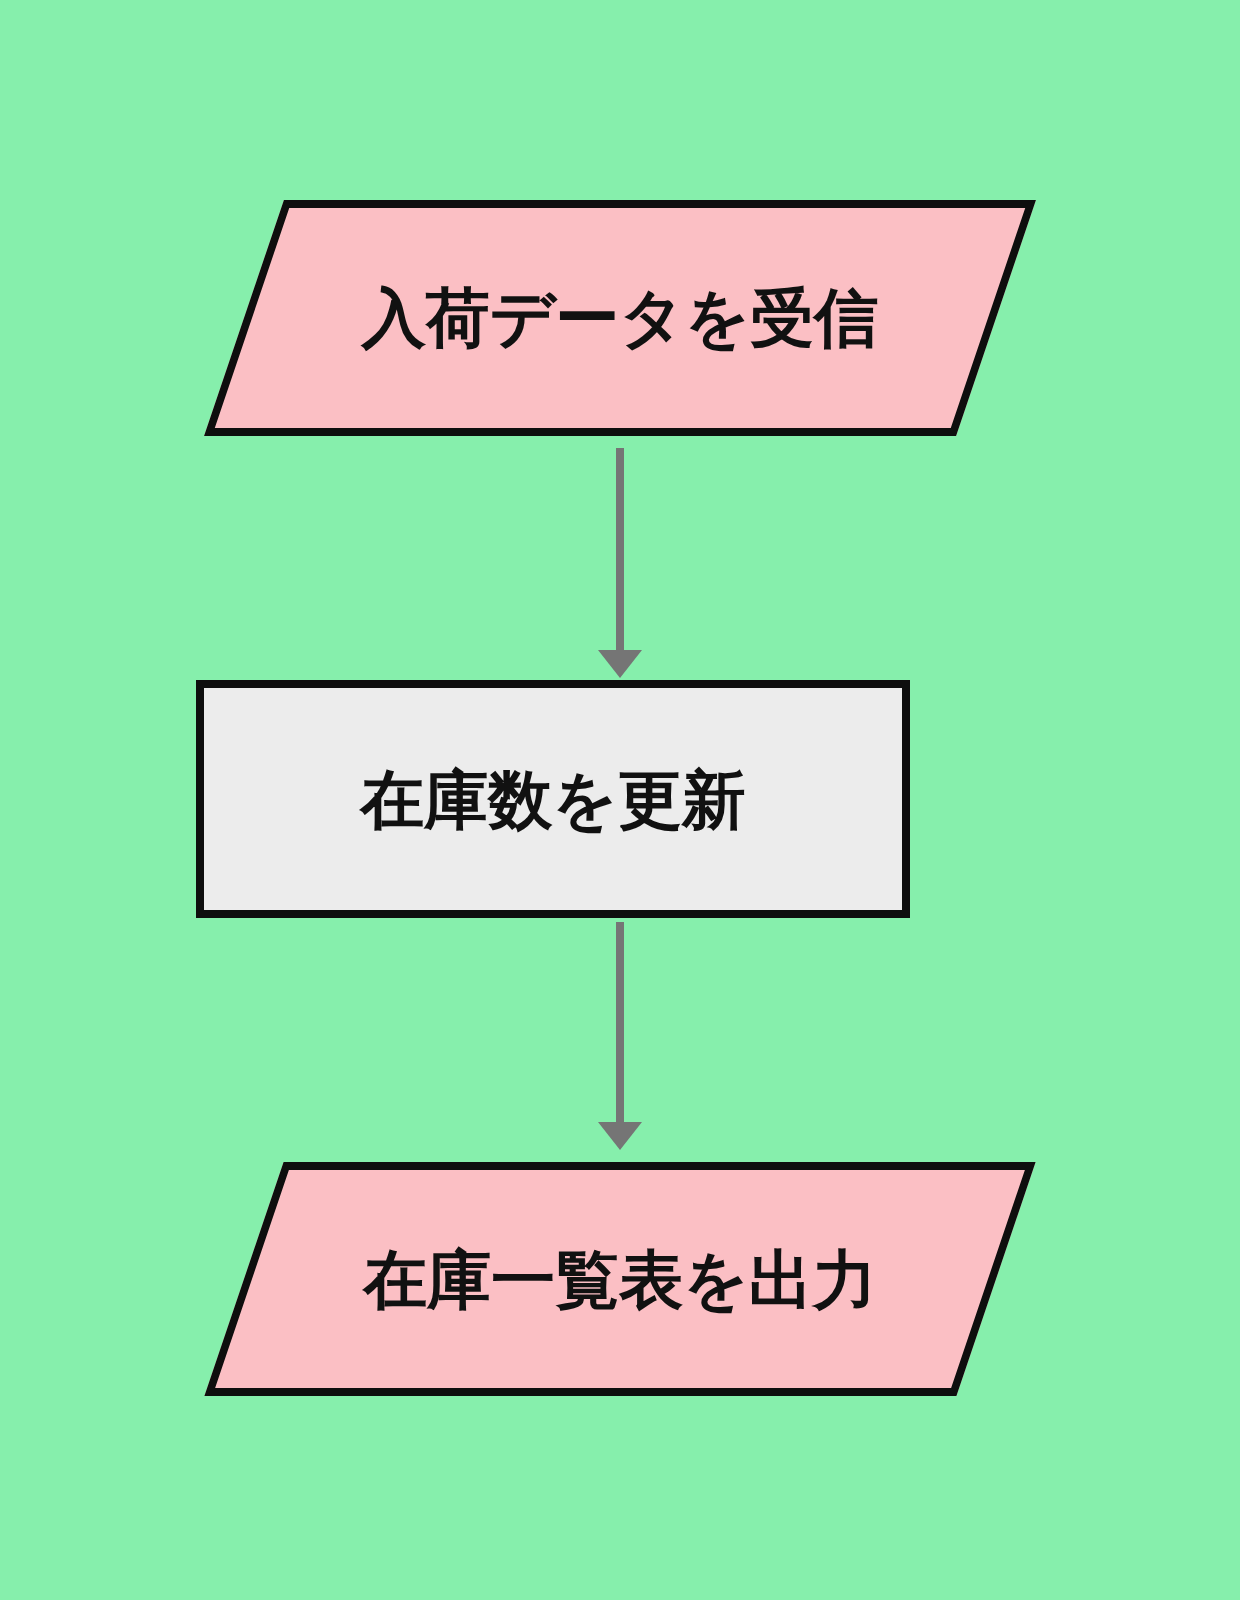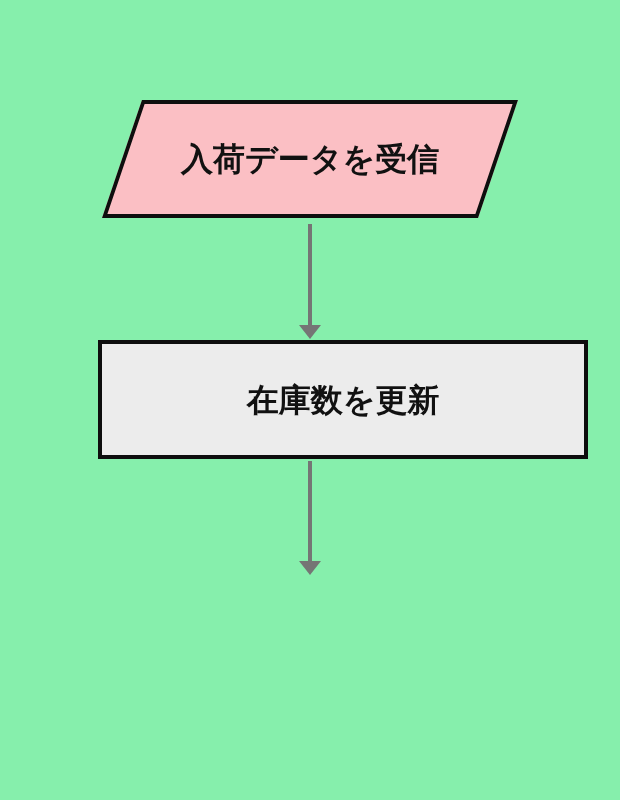--- a/index.html
+++ b/index.html
@@ -71,26 +71,32 @@
     <div class="node-label">
       <span>入荷データを受信</span>
     </div>
   </div>
 
   <div class="arrow" style="left:298px; top:224px; height:115px;">
     <div class="arrow-shaft" style="background-color: rgb(117, 117, 117);"></div>
     <div class="arrow-head" style="border-top-color: rgb(117, 117, 117);"></div>
   </div>
 
-  <div class="node rect" style="left:98px; top:340px; width:490px; height:119px;">
+  <div class="node rect" style="left:98px; top:340px; width:357px; height:119px;">
     <div class="shape-bg" style="background-color: rgb(236, 236, 236); border-color: rgb(14, 14, 14);"></div>
     <div class="node-label">
       <span>在庫数を更新</span>
     </div>
   </div>
 
   <div class="arrow" style="left:298px; top:461px; height:114px;">
     <div class="arrow-shaft" style="background-color: rgb(117, 117, 117);"></div>
     <div class="arrow-head" style="border-top-color: rgb(117, 117, 117);"></div>
   </div>
 
+  <div class="node para" style="left:122px; top:581px; width:376px; height:117px;">
+    <div class="shape-bg" style="background-color: rgb(251, 191, 196); border-color: rgb(14, 14, 14);"></div>
+    <div class="node-label">
+      <span>在庫一覧表を出力</span>
+    </div>
+  </div>
 
 </div>
 
 </body></html>

